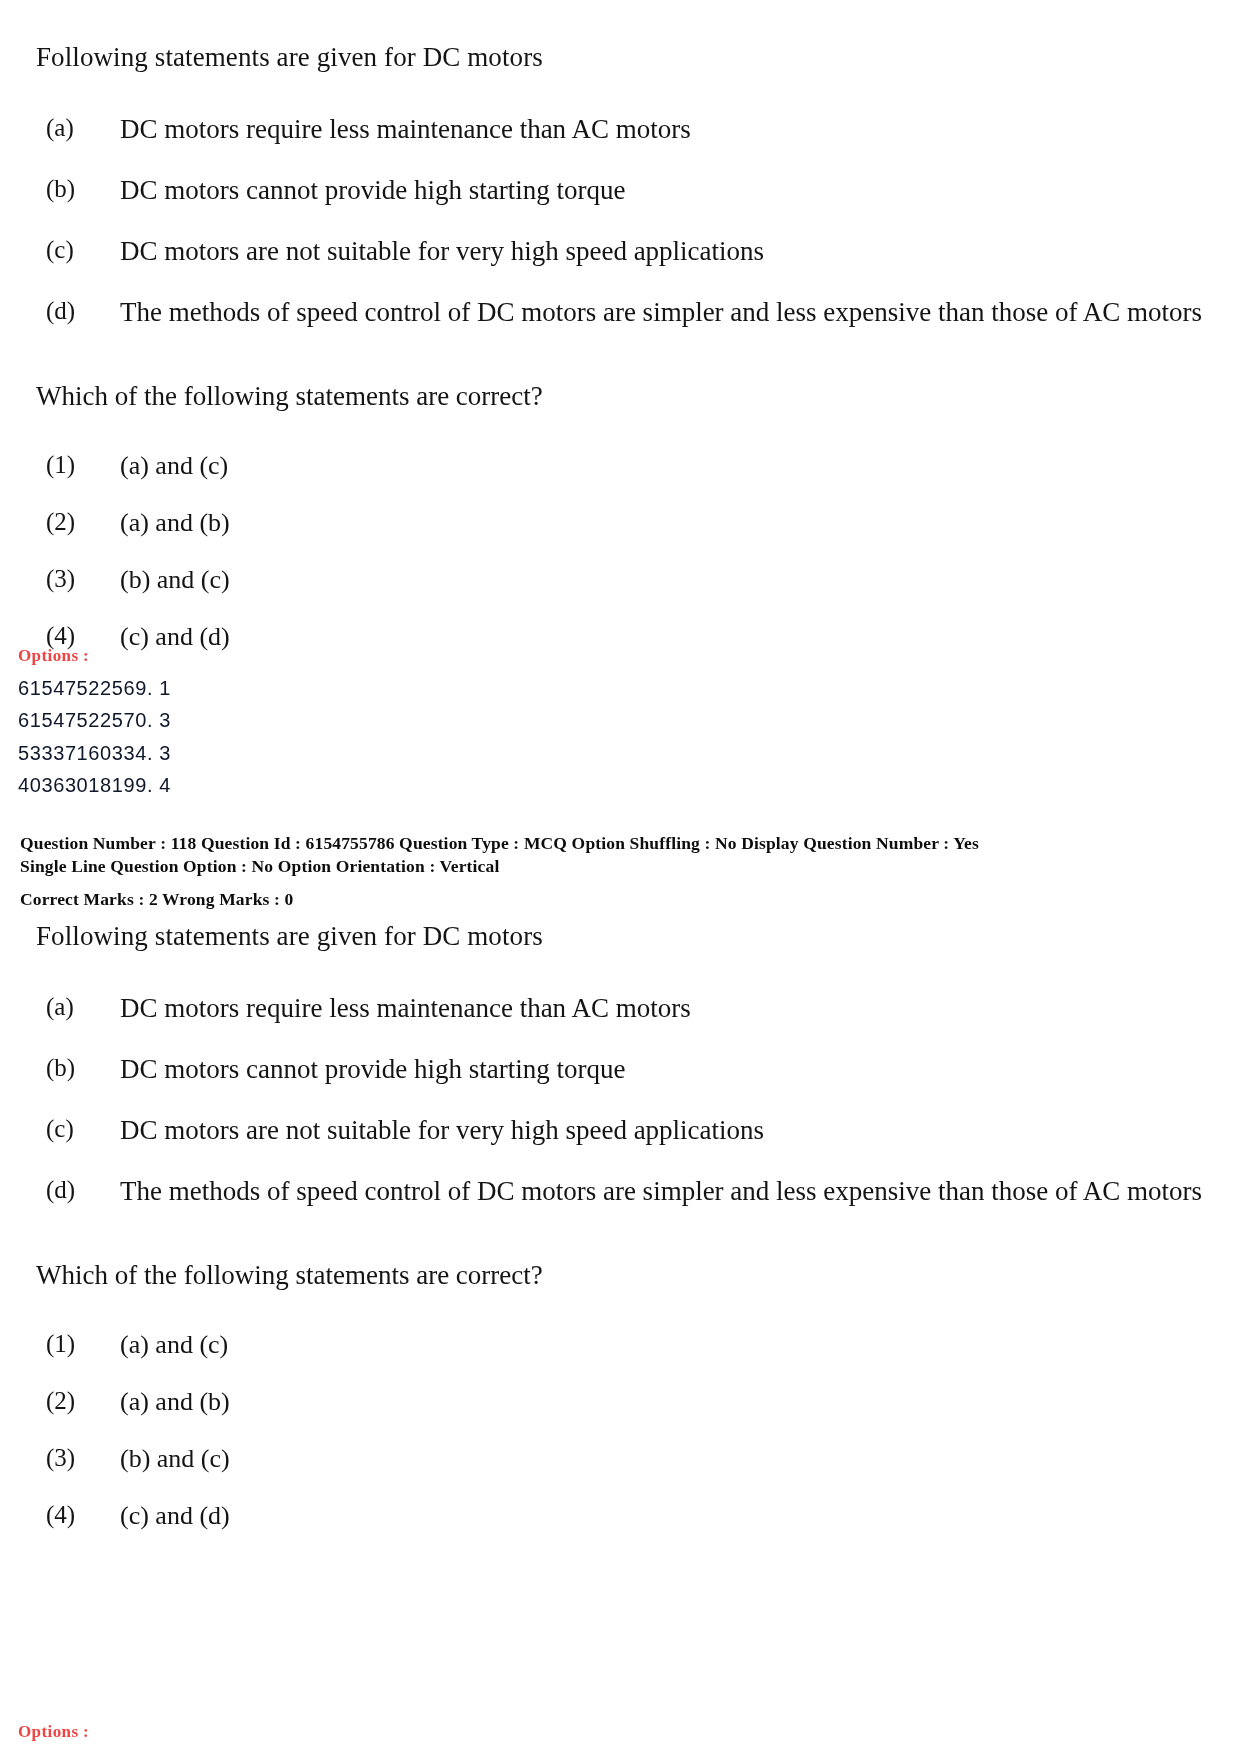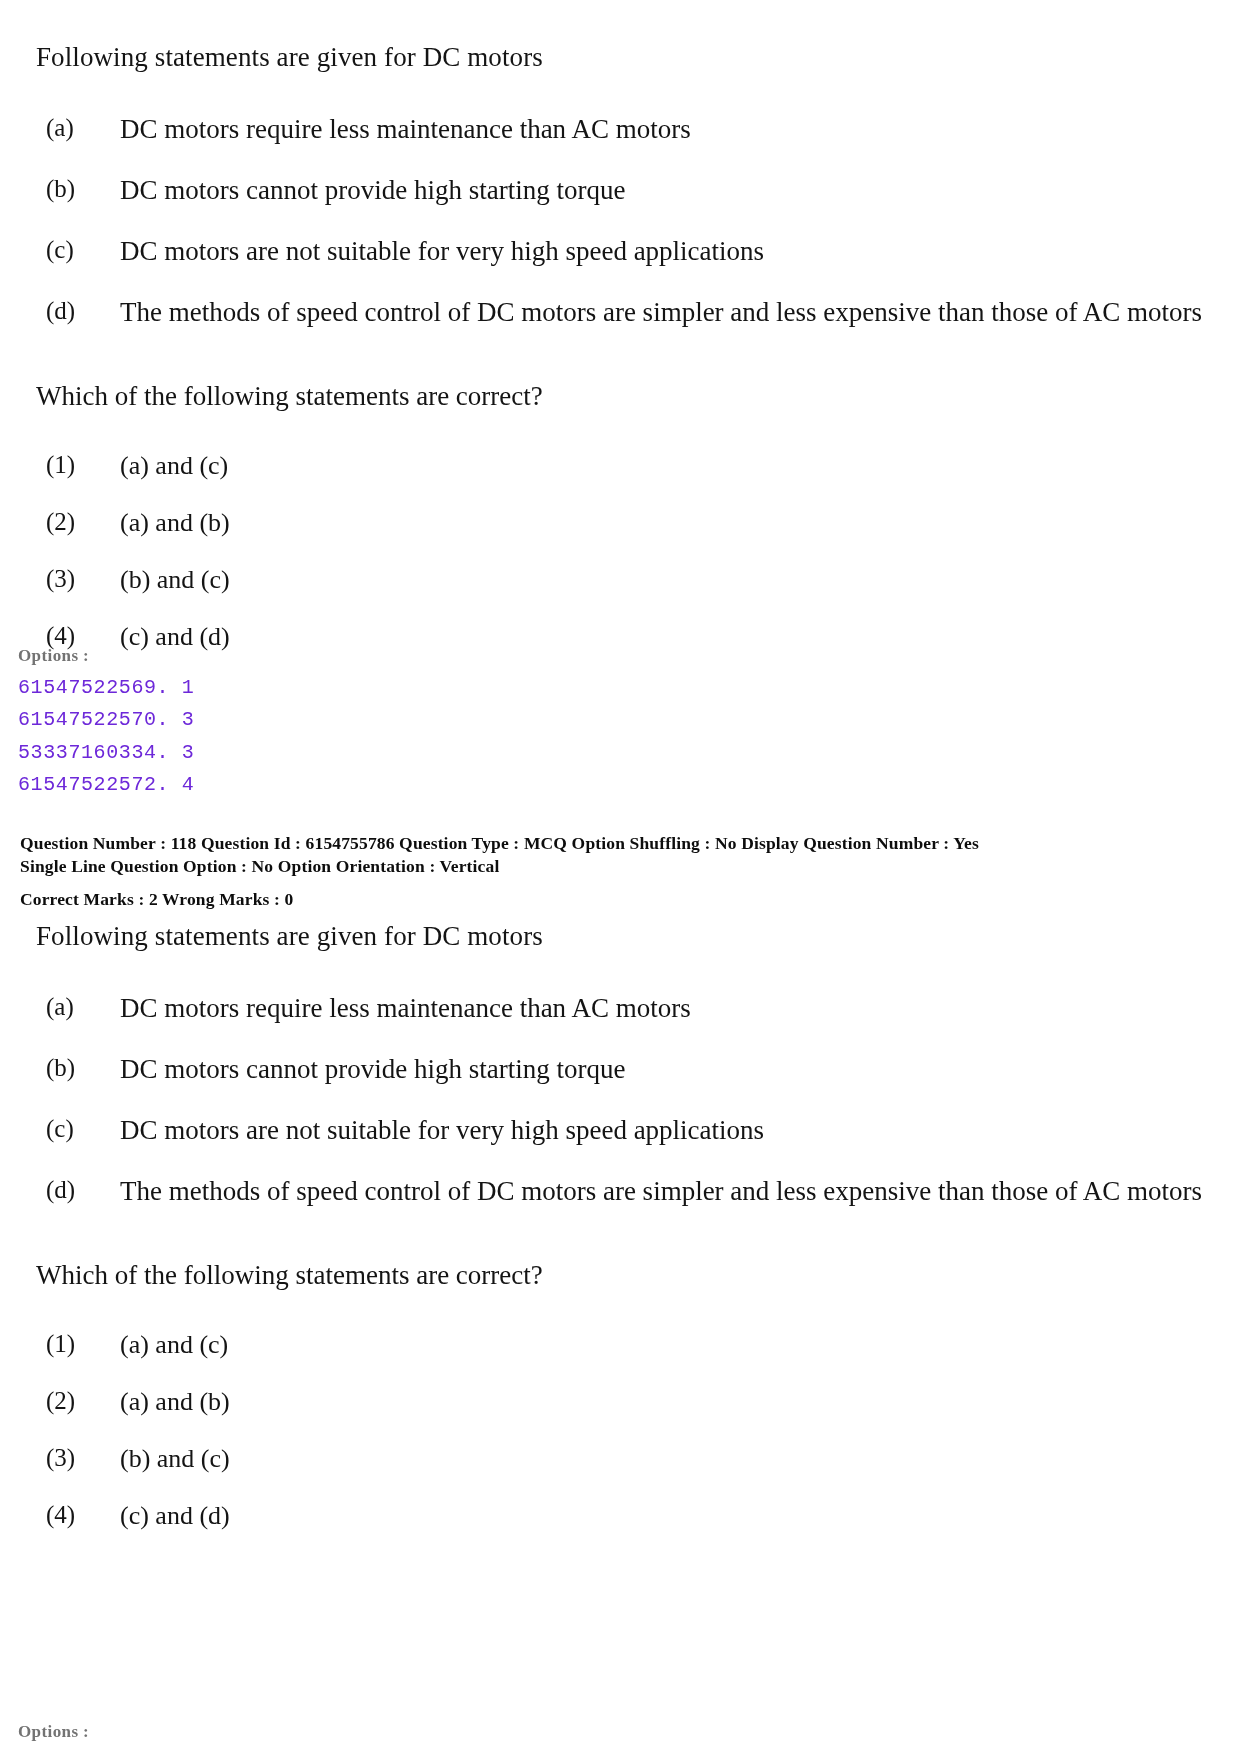--- a/index.html
+++ b/index.html
@@ -77,31 +77,31 @@
   .choice .txt {
     flex: 1 1 auto;
   }
 
   
   .opt-head {
     font-family: "Liberation Serif", "DejaVu Serif", serif;
     font-weight: bold;
     font-size: 17px;
     letter-spacing: 0.4px;
-    color: #737373;
+    color: #ef4444;
     padding-left: 18px;
   }
   .opt-ids {
     padding-left: 18px;
   }
   .opt-id {
-    font-family: Liberation Mono, monospace;
+    font-family: Liberation Sans, sans-serif;
     font-size: 20px;
     letter-spacing: 0.6px;
-    color: #6d28d9;
+    color: #0f172a;
     line-height: 1.62;
     white-space: pre;
   }
 
   
   .meta {
     padding-left: 20px;
     padding-right: 20px;
     font-family: "Liberation Serif", "DejaVu Serif", serif;
     font-weight: bold;
@@ -164,21 +164,21 @@
       </div>
     </div>
   </div>
 
   <div class="abs" style="top:646px;">
     <div class="opt-head">Options :</div>
     <div class="opt-ids" style="margin-top:6px;">
       <div class="opt-id">61547522569. 1</div>
       <div class="opt-id">61547522570. 3</div>
       <div class="opt-id">53337160334. 3</div>
-      <div class="opt-id">61547522572. 4</div>
+      <div class="opt-id">40363018199. 4</div>
     </div>
   </div>
 
   <div class="abs meta" style="top:832px;">
     <div class="meta-row">Question Number : 118  Question Id : 6154755786  Question Type : MCQ  Option Shuffling : No  Display Question Number : Yes</div>
     <div class="meta-row">Single Line Question Option : No  Option Orientation : Vertical</div>
     <div class="meta-row" style="margin-top:10px;">Correct Marks : 2  Wrong Marks : 0</div>
   </div>
 
   <div class="qblock abs" style="top:921px;">

